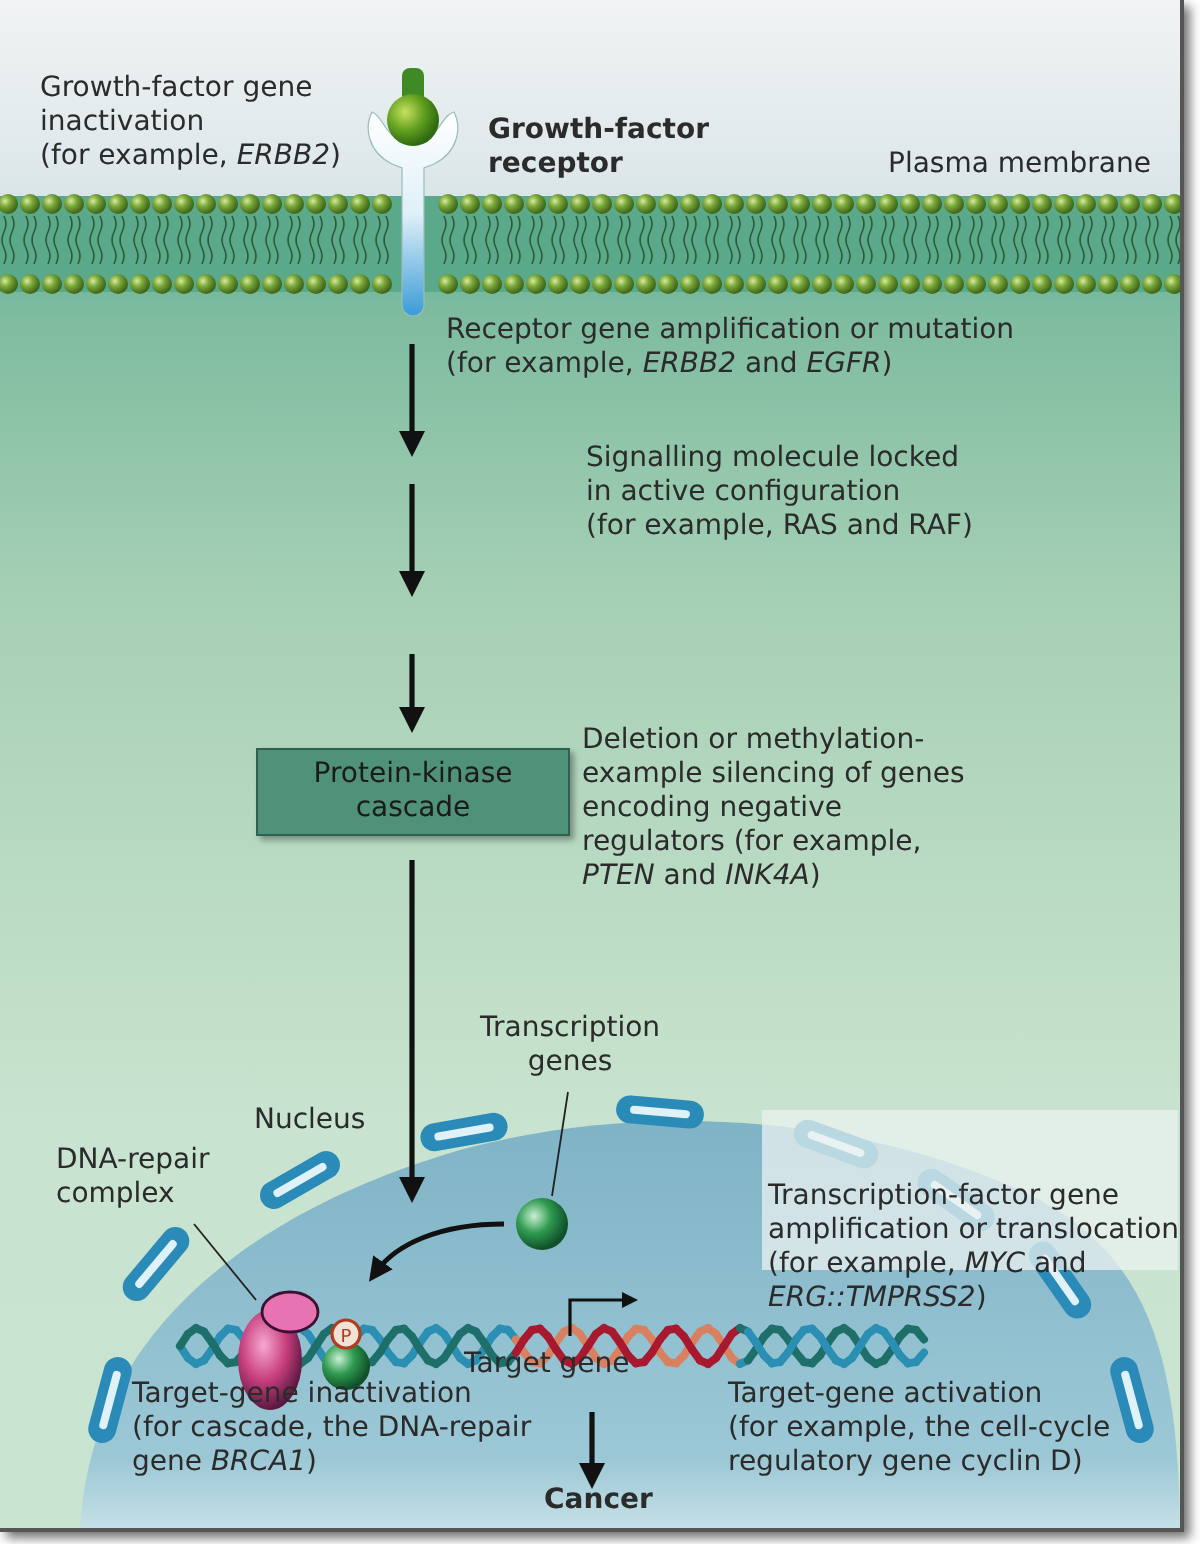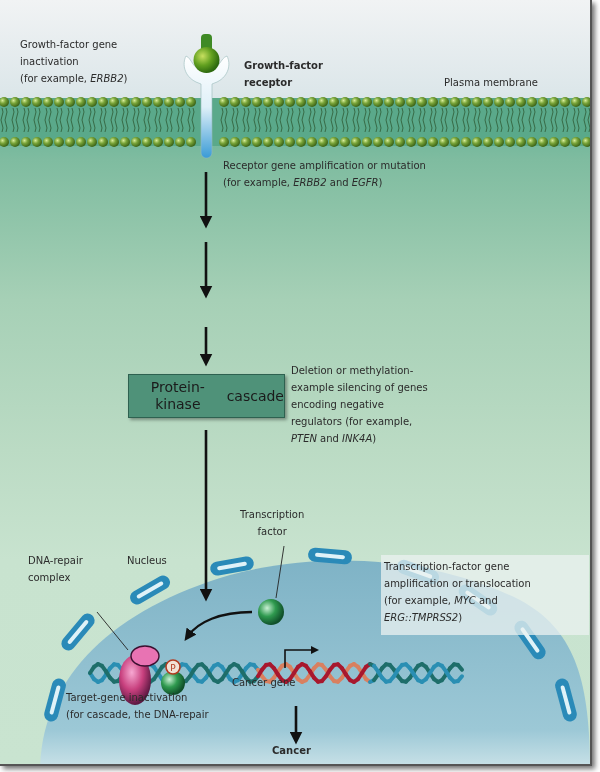--- a/index.html
+++ b/index.html
@@ -1,20 +1,20 @@
 <!DOCTYPE html>
 <html><head>
 <meta charset="utf-8">
 <style>
   html, body { margin:0; padding:0; }
   body { width:600px; height:772px; position:relative; overflow:hidden; background:#ffffff; font-family:"DejaVu Sans", sans-serif; }
   #frame { position:absolute; left:0; top:0; width:590px; height:764px; overflow:hidden;
     background:linear-gradient(to bottom, #f1f3f4 0px, #dde7ea 90px, #cfe0e0 125px, #6fb69a 130px, #7fbca0 160px, #a6d0b6 300px, #bbdbc4 450px, #c8e3cf 560px, #c9e4d0 772px);
     box-shadow: 3px 3px 5px rgba(0,0,0,0.55); border-right:2px solid #555; border-bottom:2px solid #555; }
-  .txt { position:absolute; color:#2b2b2b; font-size:10px; line-height:17px; white-space:nowrap; }
+  .txt { position:absolute; color:#2b2b2b; font-size:14px; line-height:17px; white-space:nowrap; }
   .txt i { }
   .box { position:absolute; background:#4f9279; border:1px solid #2e6150; box-shadow:2px 2px 3px rgba(0,0,0,0.35);
     color:#1b1b1b; font-size:14px; display:flex; align-items:center; justify-content:center; text-align:center; line-height:17px; }
   svg { position:absolute; left:0; top:0; }
   .ann-bg { position:absolute; background:rgba(235,242,240,0.75); }
 </style>
 </head>
 <body>
 
 <div id="frame">
@@ -545,57 +545,68 @@
   </div>
 
   <div class="txt" style="left:444px;top:74px;">Plasma membrane</div>
 
   <div class="txt" style="left:223px;top:157px;">
     <div>Receptor gene amplification or mutation</div>
     <div><span>(for example, </span><i>ERBB2</i><span> and </span><i>EGFR</i><span>)</span></div>
   </div>
 
 
-
-
-  <div class="box" style="left:128px;top:374px;width:155px;height:42px;">
+  <div class="txt" style="left:293px;top:221px;">
+    <div>Signalling molecule locked</div>
+    <div>in active configuration</div>
+    <div>(for example, RAS and RAF)</div>
+  </div>
+
+
+  <div class="box" style="left:128px;top:374px;width:155px;height:42px;flex-direction:column;">
     <div>Protein-kinase</div>
     <div>cascade</div>
   </div>
 
   <div class="txt" style="left:291px;top:362px;">
     <div>Deletion or methylation-</div>
     <div>example silencing of genes</div>
     <div>encoding negative</div>
     <div>regulators (for example,</div>
     <div><i>PTEN</i><span> and </span><i>INK4A</i><span>)</span></div>
   </div>
 
   <div class="txt" style="left:240px;top:506px;text-align:center;">
     <div>Transcription</div>
-    <div>factor</div>
+    <div>genes</div>
   </div>
 
   <div class="txt" style="left:127px;top:552px;">Nucleus</div>
 
-  <div class="txt" style="left:28px;top:552px;">
+  <div class="txt" style="left:28px;top:572px;">
     <div>DNA-repair</div>
     <div>complex</div>
   </div>
 
   <div class="ann-bg" style="left:381px;top:555px;width:208px;height:80px;"></div>
-  <div class="txt" style="left:384px;top:558px;">
+  <div class="txt" style="left:384px;top:590px;">
     <div>Transcription-factor gene</div>
     <div>amplification or translocation</div>
     <div><span>(for example, </span><i>MYC</i><span> and</span></div>
     <div><i>ERG::TMPRSS2</i><span>)</span></div>
   </div>
 
-  <div class="txt" style="left:232px;top:674px;">Cancer gene</div>
+  <div class="txt" style="left:232px;top:674px;">Target gene</div>
 
   <div class="txt" style="left:66px;top:689px;">
     <div>Target-gene inactivation</div>
     <div>(for cascade, the DNA-repair</div>
-  </div>
-
+    <div><span>gene </span><i>BRCA1</i><span>)</span></div>
+  </div>
+
+  <div class="txt" style="left:364px;top:689px;">
+    <div>Target-gene activation</div>
+    <div>(for example, the cell-cycle</div>
+    <div>regulatory gene cyclin D)</div>
+  </div>
 
   <div class="txt" style="left:272px;top:742px;font-weight:bold;">Cancer</div>
 </div>
 
 </body></html>

